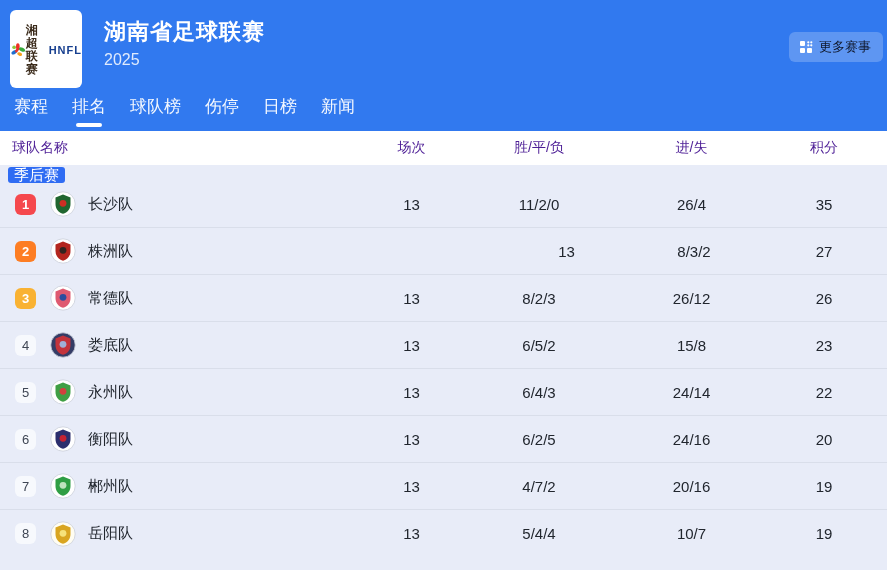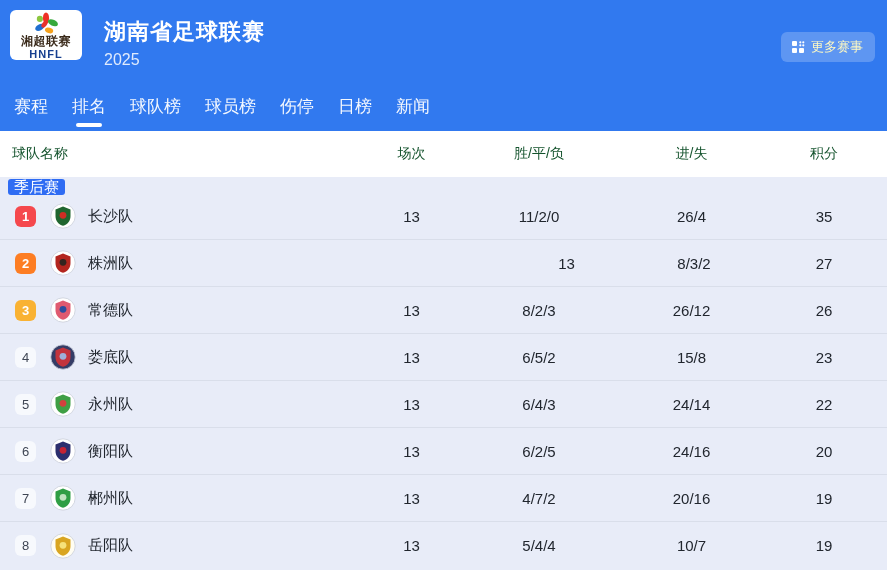--- a/index.html
+++ b/index.html
@@ -17,40 +17,40 @@
     position:relative;
     color:#fff;
   }
   .header-top {
     display:flex;
     align-items:flex-start;
     padding:10px 10px 0 10px;
     height:88px;
   }
   .logo-card {
-    width:72px; height:50px;
+    width:72px; height:78px;
     background:#fff;
     border-radius:6px;
-    display:flex; flex-direction:column;
+    display:flex; 
     align-items:center; justify-content:center;
     padding-top:2px;
     flex:0 0 auto;
   }
   .logo-emblem { width:34px; height:30px; }
   .logo-line1 { font-size:12px; font-weight:bold; color:#3a2a1a; line-height:13px; letter-spacing:0.5px; }
   .logo-line2 { font-size:11px; font-weight:bold; color:#173f8f; line-height:12px; letter-spacing:1px; }
   .title-block { margin-left:22px; padding-top:9px; }
   .league-title { font-size:22px; font-weight:bold; letter-spacing:1px; line-height:26px; }
   .league-season { font-size:16px; color:rgba(255,255,255,0.85); margin-top:6px; }
   .more-btn {
     position:absolute;
-    top:32px; right:12px;
+    top:32px; right:4px;
     background:rgba(255,255,255,0.22);
     border:none;
-    color:#fef9c3;
+    color:#0f172a;
     font-size:13px;
     font-family:inherit;
     padding:6px 12px 6px 10px;
     border-radius:6px;
     display:flex; align-items:center; gap:6px;
     cursor:pointer;
   }
   .more-btn svg { display:block; }
 
   
@@ -76,25 +76,25 @@
     left:50%; transform:translateX(-50%);
     bottom:3px;
     width:26px; height:4px;
     border-radius:2px;
     background:#fff;
   }
 
   
   .thead {
     background:#ffffff;
-    height:46px;
+    height:34px;
     display:flex;
     align-items:center;
     padding:0 8px;
-    color:#14532d;
+    color:#4c1d95;
     font-size:14px;
   }
   .cell-team { flex:1 1 auto; padding-left:4px; display:flex; align-items:center; }
   .cell-c2 { flex:0 0 105px; text-align:center; }
   .cell-c3 { flex:0 0 150px; text-align:center; }
   .cell-c4 { flex:0 0 155px; text-align:center; }
   .cell-c5 { flex:0 0 110px; text-align:center; }
 
   .tbody {
     background:#e8ecf8;
@@ -173,21 +173,20 @@
         <rect x="8" y="8" width="5" height="5" rx="1" fill="#fff"></rect>
       </svg>
       <span>更多赛事</span>
     </button>
   </div>
 
   <div class="nav-tabs">
     <div class="nav-tab">赛程</div>
     <div class="nav-tab active">排名</div>
     <div class="nav-tab">球队榜</div>
-    <div class="nav-tab">球员榜</div>
     <div class="nav-tab">伤停</div>
     <div class="nav-tab">日榜</div>
     <div class="nav-tab">新闻</div>
   </div>
 </div>
 
 <div class="thead">
   <div class="cell-team">球队名称</div>
   <div class="cell-c2">场次</div>
   <div class="cell-c3">胜/平/负</div>

